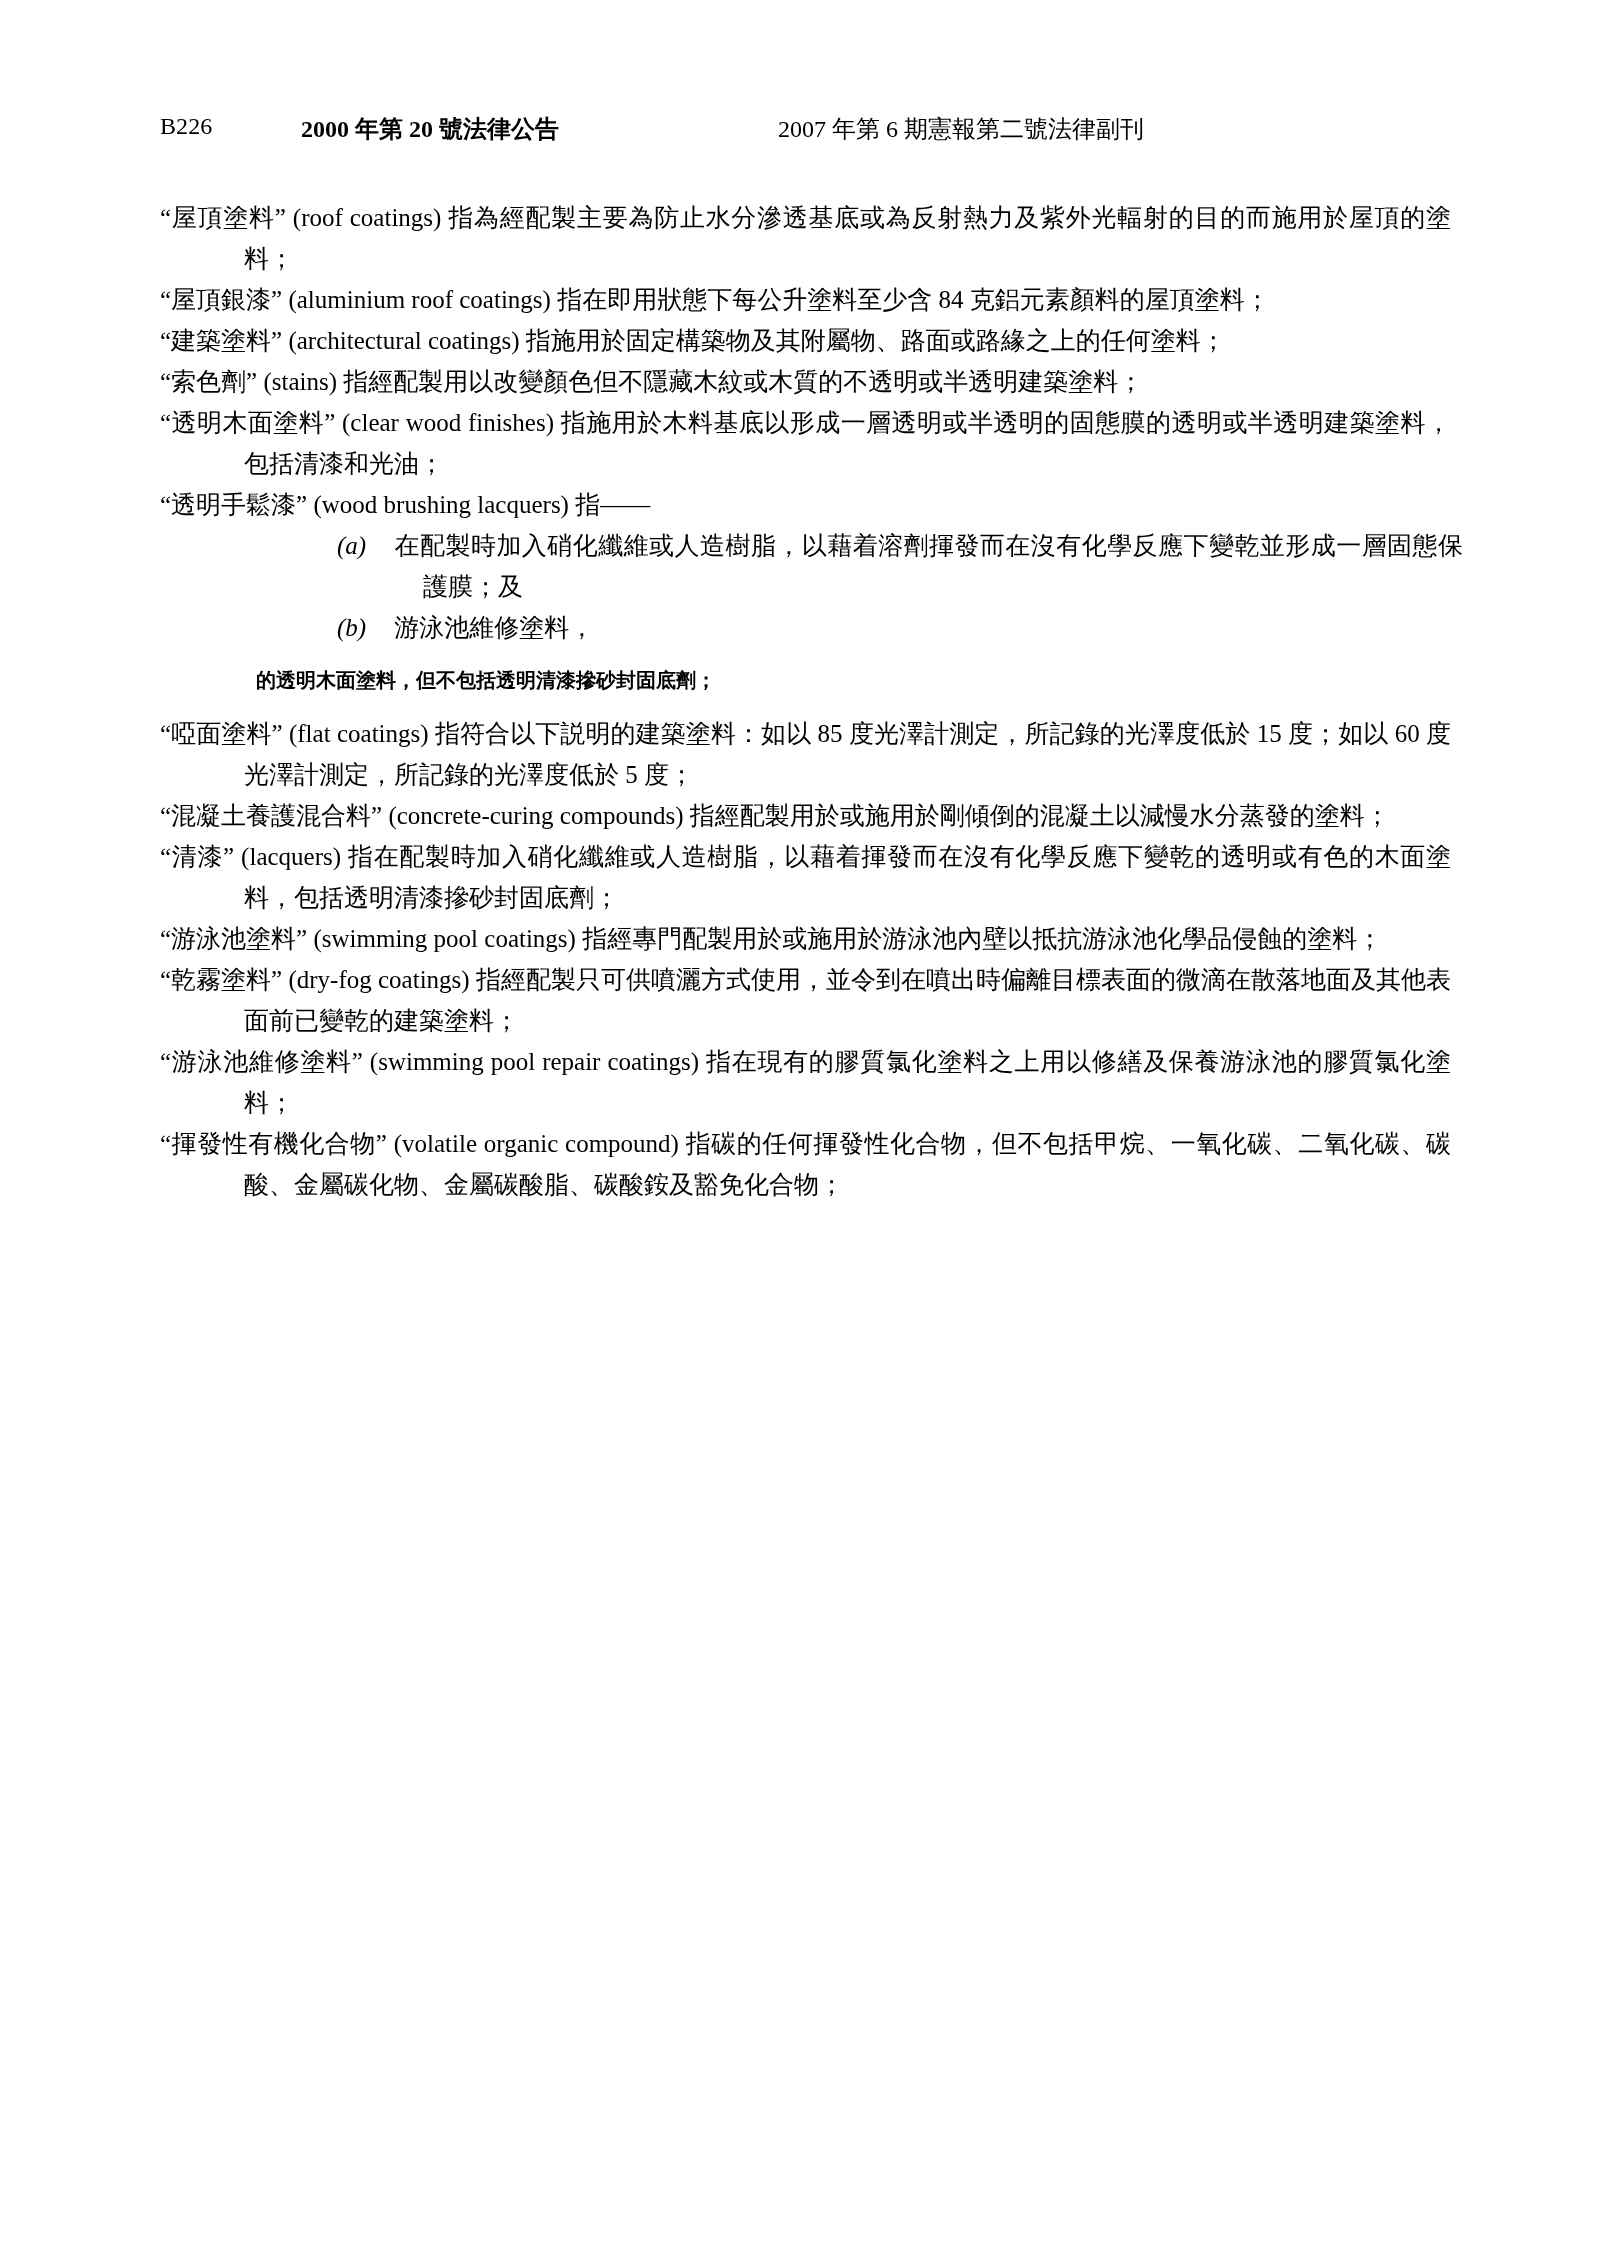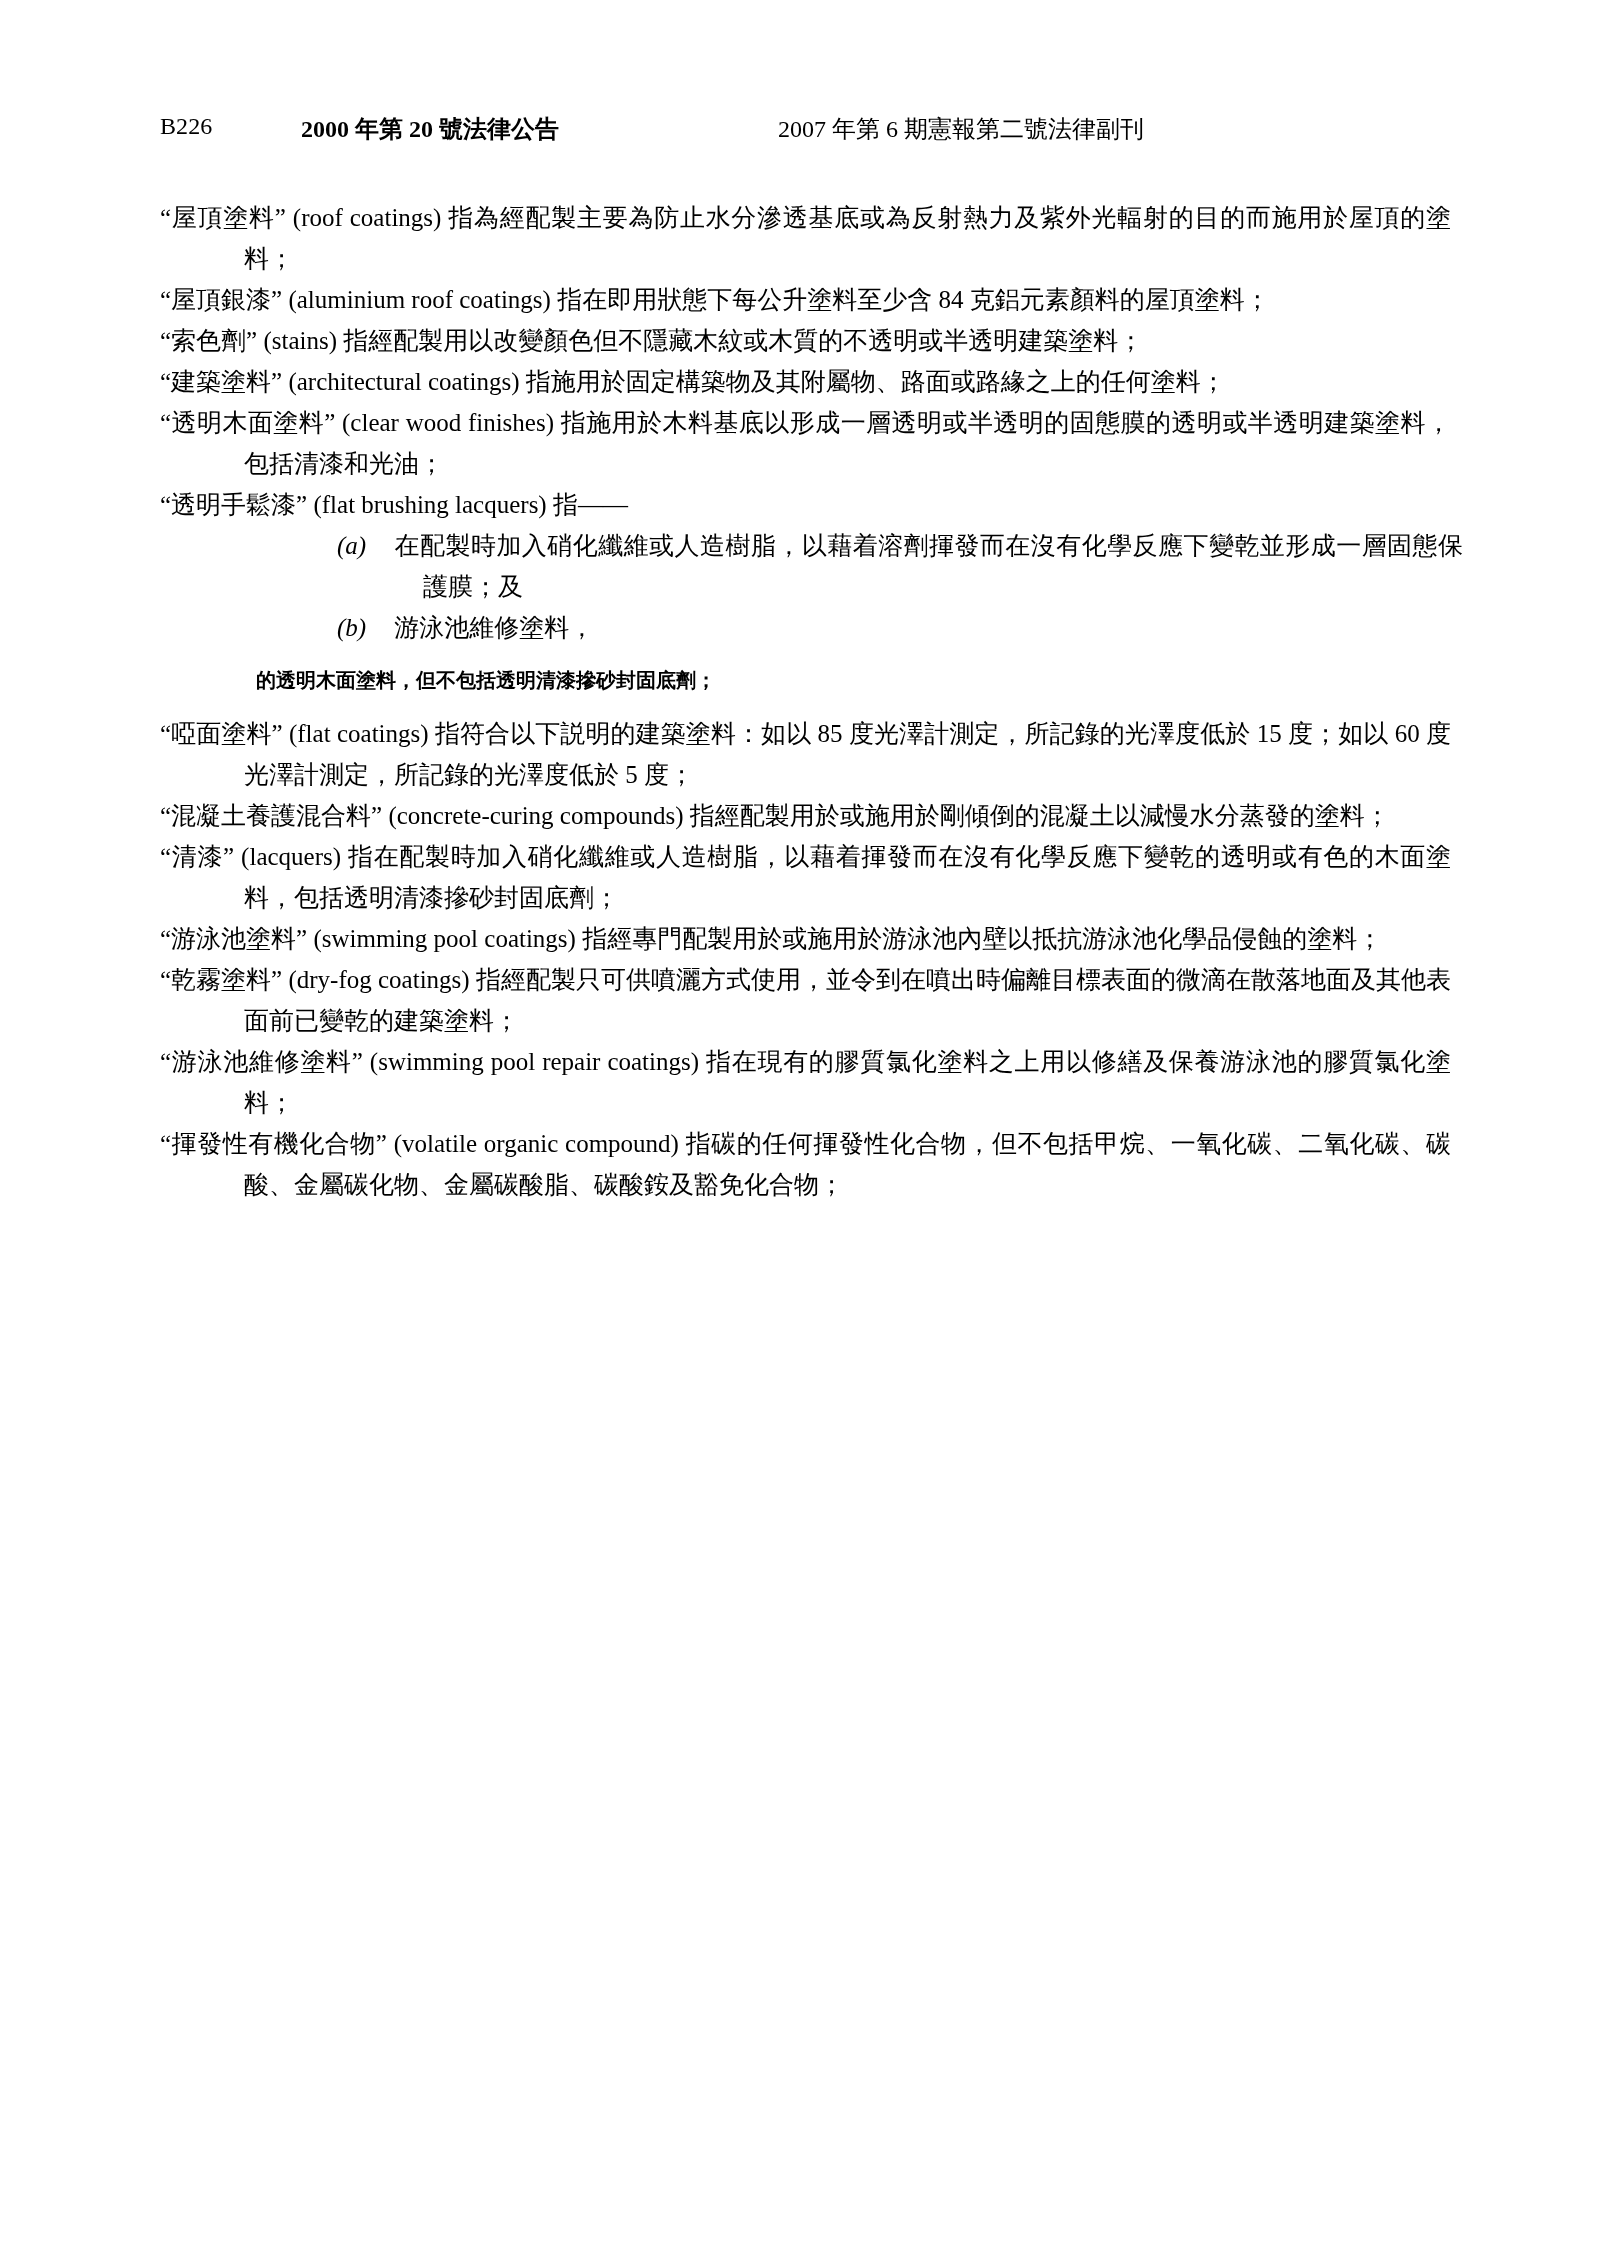--- a/index.html
+++ b/index.html
@@ -100,24 +100,24 @@
   <div class="header">
     <span class="hdr-page-no">B226</span>
     <span class="hdr-left-title">2000 年第 20 號法律公告</span>
     <span class="hdr-right-title">2007 年第 6 期憲報第二號法律副刊</span>
   </div>
 
   <div class="content">
 
     <p class="entry">“屋頂塗料” (roof  coatings) 指為經配製主要為防止水分滲透基底或為反射熱力及紫外光輻射的目的而施用於屋頂的塗料；</p>
     <p class="entry">“屋頂銀漆” (aluminium roof coatings) 指在即用狀態下每公升塗料至少含 84 克鋁元素顏料的屋頂塗料；</p>
+    <p class="entry">“建築塗料” (architectural  coatings) 指施用於固定構築物及其附屬物、路面或路緣之上的任何塗料；</p>
     <p class="entry">“索色劑” (stains) 指經配製用以改變顏色但不隱藏木紋或木質的不透明或半透明建築塗料；</p>
-    <p class="entry">“建築塗料” (architectural  coatings) 指施用於固定構築物及其附屬物、路面或路緣之上的任何塗料；</p>
     <p class="entry">“透明木面塗料” (clear wood finishes) 指施用於木料基底以形成一層透明或半透明的固態膜的透明或半透明建築塗料，包括清漆和光油；</p>
-    <p class="entry">“透明手鬆漆” (flat brushing lacquers) 指——</p>
+    <p class="entry">“透明手鬆漆” (wood brushing lacquers) 指——</p>
 
     <p class="sub-item">
       <span class="sub-label">(a)</span><span class="sub-gap"></span><span>在配製時加入硝化纖維或人造樹脂，以藉着溶劑揮發而在沒有化學反應下變乾並形成一層固態保護膜；及</span>
     </p>
     <p class="sub-item">
       <span class="sub-label">(b)</span><span class="sub-gap"></span><span>游泳池維修塗料，</span>
     </p>
 
     <p class="tail">的透明木面塗料，但不包括透明清漆摻砂封固底劑；</p>
 

